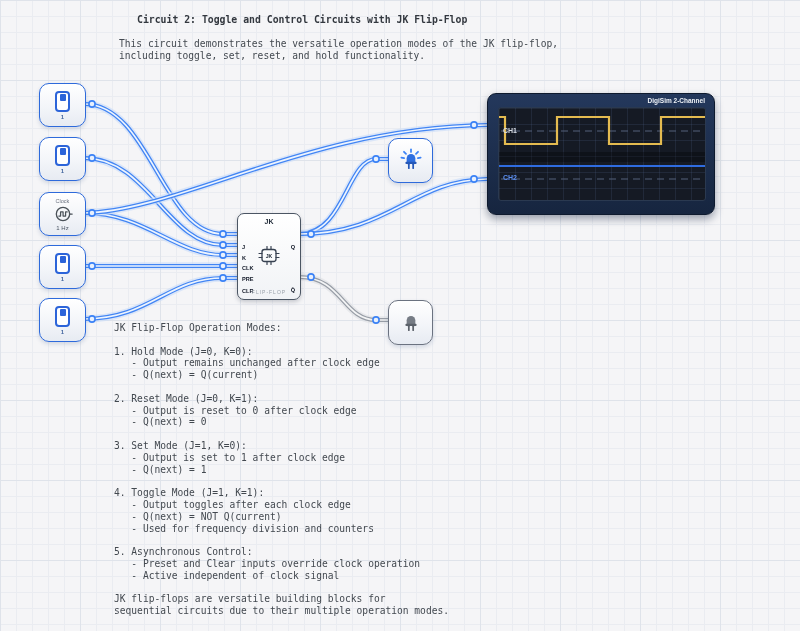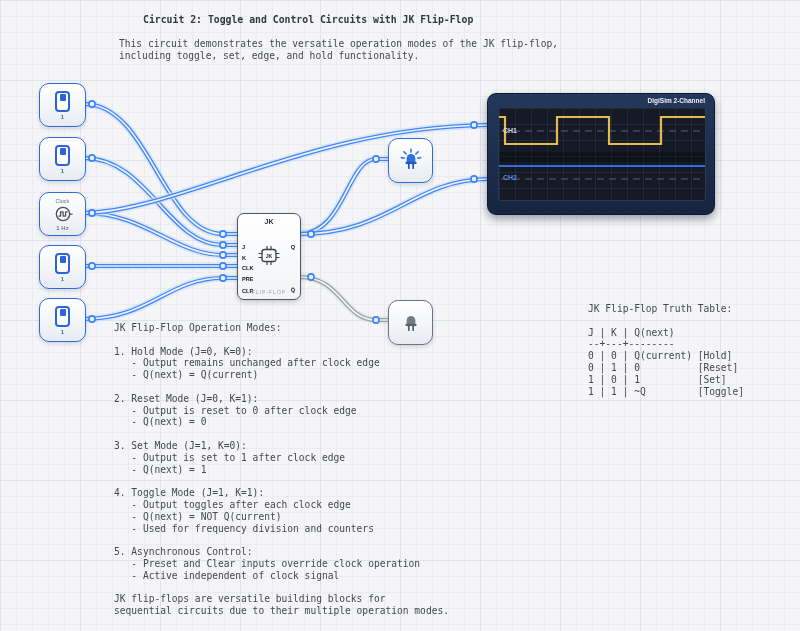--- a/index.html
+++ b/index.html
@@ -127,23 +127,23 @@
       <circle class="node" cx="223" cy="278" r="3.1"></circle>
       <circle class="node" cx="311" cy="234" r="3.1"></circle>
       <circle class="node" cx="311" cy="277" r="3.1"></circle>
       <circle class="node" cx="376" cy="159" r="3.1"></circle>
       <circle class="node" cx="376" cy="320" r="3.1"></circle>
       <circle class="node" cx="474" cy="125" r="3.1"></circle>
       <circle class="node" cx="474" cy="179" r="3.1"></circle>
     </g>
   </svg>
 
-  <div class="abs title" style="left:143px;top:14px;z-index:2;">Circuit 2: Toggle and Control Circuits with JK Flip-Flop</div>
+  <div class="abs title" style="left:137px;top:14px;z-index:2;">Circuit 2: Toggle and Control Circuits with JK Flip-Flop</div>
   <pre class="abs note desc" style="left:119px;top:38px;z-index:2;">This circuit demonstrates the versatile operation modes of the JK flip-flop,
-including toggle, set, edge, and hold functionality.</pre>
+including toggle, set, reset, and hold functionality.</pre>
 
   <div class="comp b-blue" style="left:39px;top:83px;width:45px;height:42px;">
     <div class="sw-icon">
         <div class="sw-handle"></div>
       </div>
     <div class="sw-label">1</div>
   </div>
   <div class="comp b-blue" style="left:39px;top:137px;width:45px;height:42px;">
     <div class="sw-icon">
         <div class="sw-handle"></div>
@@ -260,22 +260,14 @@
    - Output toggles after each clock edge
    - Q(next) = NOT Q(current)
    - Used for frequency division and counters
 
 5. Asynchronous Control:
    - Preset and Clear inputs override clock operation
    - Active independent of clock signal
 
 JK flip-flops are versatile building blocks for
 sequential circuits due to their multiple operation modes.</pre>
-  <pre class="abs note" style="left:588px;top:303px;z-index:2;">JK Flip-Flop Truth Table:
-
-J | K | Q(next)
---+---+--------
-0 | 0 | Q(current) [Hold]
-0 | 1 | 0          [Reset]
-1 | 0 | 1          [Set]
-1 | 1 | ~Q         [Toggle]</pre>
 
 </div>
 
 </body></html>

